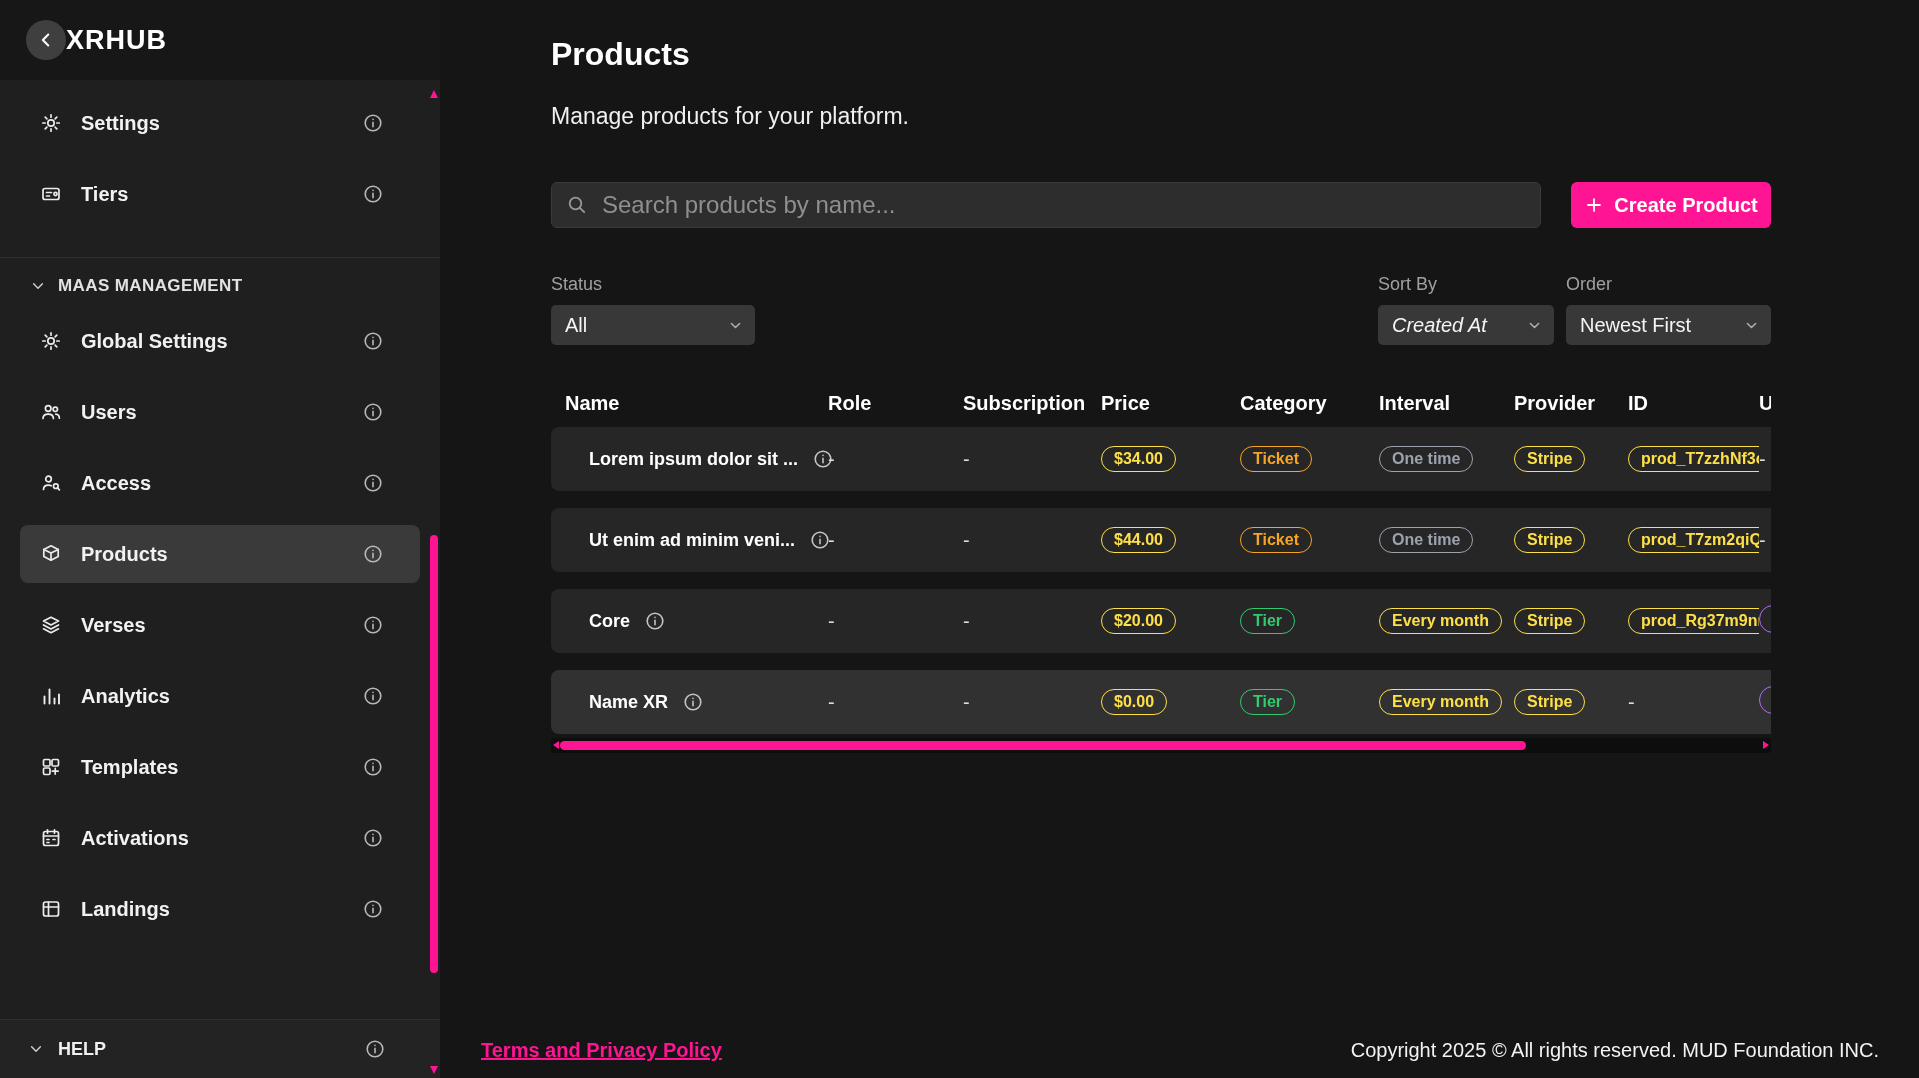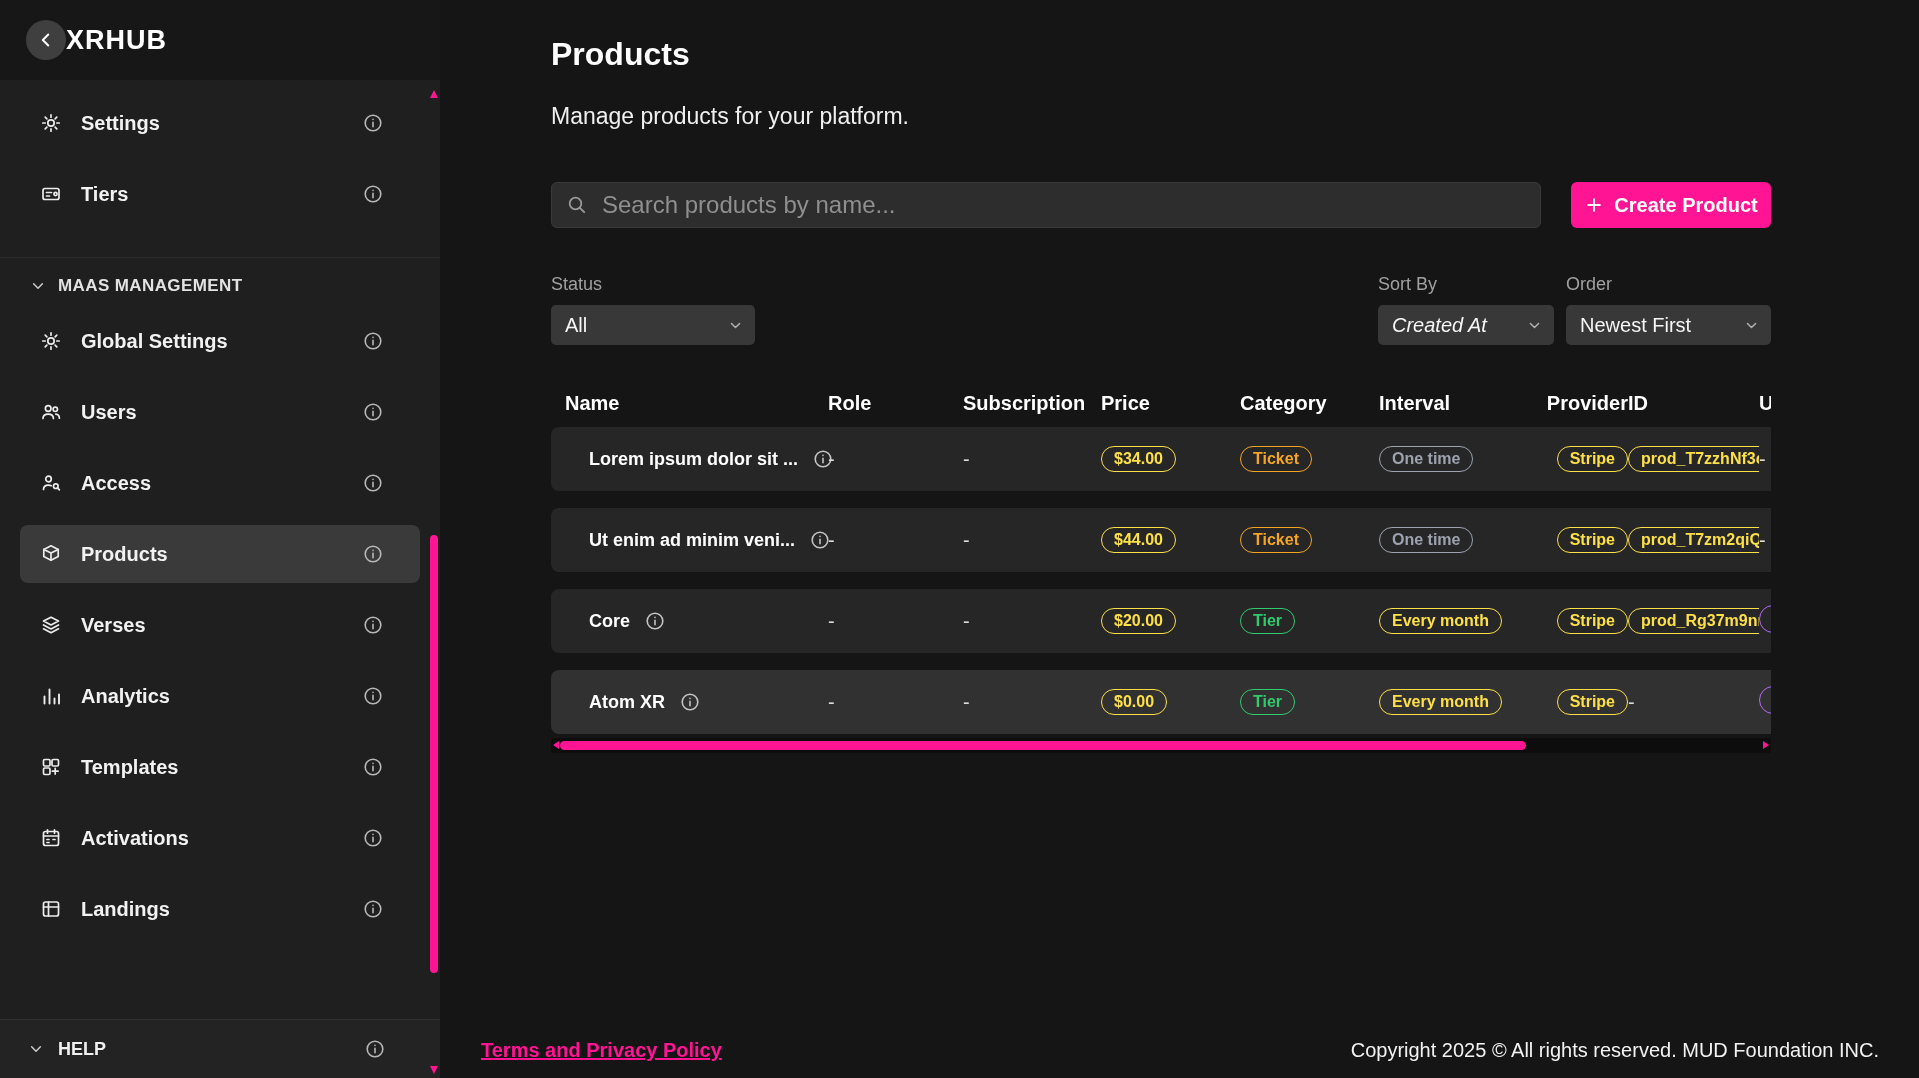--- a/index.html
+++ b/index.html
@@ -71,21 +71,21 @@
 
   .table-wrap { margin-top:34px; width:100%; overflow:hidden; }
   .tbl { min-width:1371px; }
   .tbl-head { display:flex; align-items:center; height:48px; padding-left:14px; font-size:20px; font-weight:700; }
   .tbl-row { display:flex; align-items:center; height:64px; background:#262626; border-radius:8px; margin-bottom:17px; padding-left:14px; cursor:pointer; }
   .tbl-row.hl { background:#313131; }
   .tbl-row:last-of-type { margin-bottom:4px; }
   .cell { flex:none; }
   .c-name { width:263px; display:flex; align-items:center; gap:14px; }
   .c-role { width:135px; } .c-sub { width:138px; } .c-price { width:139px; } .c-cat { width:139px; }
-  .c-int { width:135px; } .c-prov { width:114px;text-align:right; } .c-id { width:131px; overflow:hidden; } .c-upd { width:160px; }
+  .c-int { width:135px; } .c-prov { width:114px; } .c-id { width:131px; overflow:hidden; } .c-upd { width:160px; }
   .name-text { font-size:18px; font-weight:600; white-space:nowrap;margin-left:24px; }
   .dash { font-size:20px; color:#dcdcdc; }
   .row-info { color:#c4c4c4; background:none; border:none; padding:0; cursor:pointer; display:flex; }
 
   .pill { display:inline-block; font-size:16px; font-weight:600; padding:3px 12px; border:1px solid currentColor;
           border-radius:999px; white-space:nowrap; }
   .pill[data-color="blue"]   { color:#fde047; }
   .pill[data-color="orange"] { color:#f5a524; }
   .pill[data-color="green"]  { color:#2fcb6e; }
   .pill[data-color="gray"]   { color:#9ca3af; }
@@ -465,21 +465,21 @@
           <div class="cell c-price"><span class="pill" data-color="blue">$20.00</span></div>
           <div class="cell c-cat"><span class="pill" data-color="green">Tier</span></div>
           <div class="cell c-int"><span class="pill" data-color="blue">Every month</span></div>
           <div class="cell c-prov"><span class="pill" data-color="blue">Stripe</span></div>
           <div class="cell c-id"><span class="pill" data-color="blue">prod_Rg37m9nr</span></div>
           <div class="cell c-upd"><span class="pill pill-stub" data-color="purple"></span></div>
         </div>
 
         <div class="tbl-row hl">
           <div class="cell c-name">
-            <span class="name-text">Atom XR</span>
+            <span class="name-text">Name XR</span>
             <button class="row-info">
                 <svg width="22" height="22" viewBox="0 0 22 22" fill="none" stroke="currentColor" stroke-width="1.6" stroke-linecap="round">
                   <circle cx="11" cy="11" r="7.8"></circle>
                   <path d="M11 7.4v.05M11 10.4v4.4"></path>
                 </svg>
               </button>
           </div>
           <div class="cell c-role dash">-</div>
           <div class="cell c-sub dash">-</div>
           <div class="cell c-price"><span class="pill" data-color="blue">$0.00</span></div>

